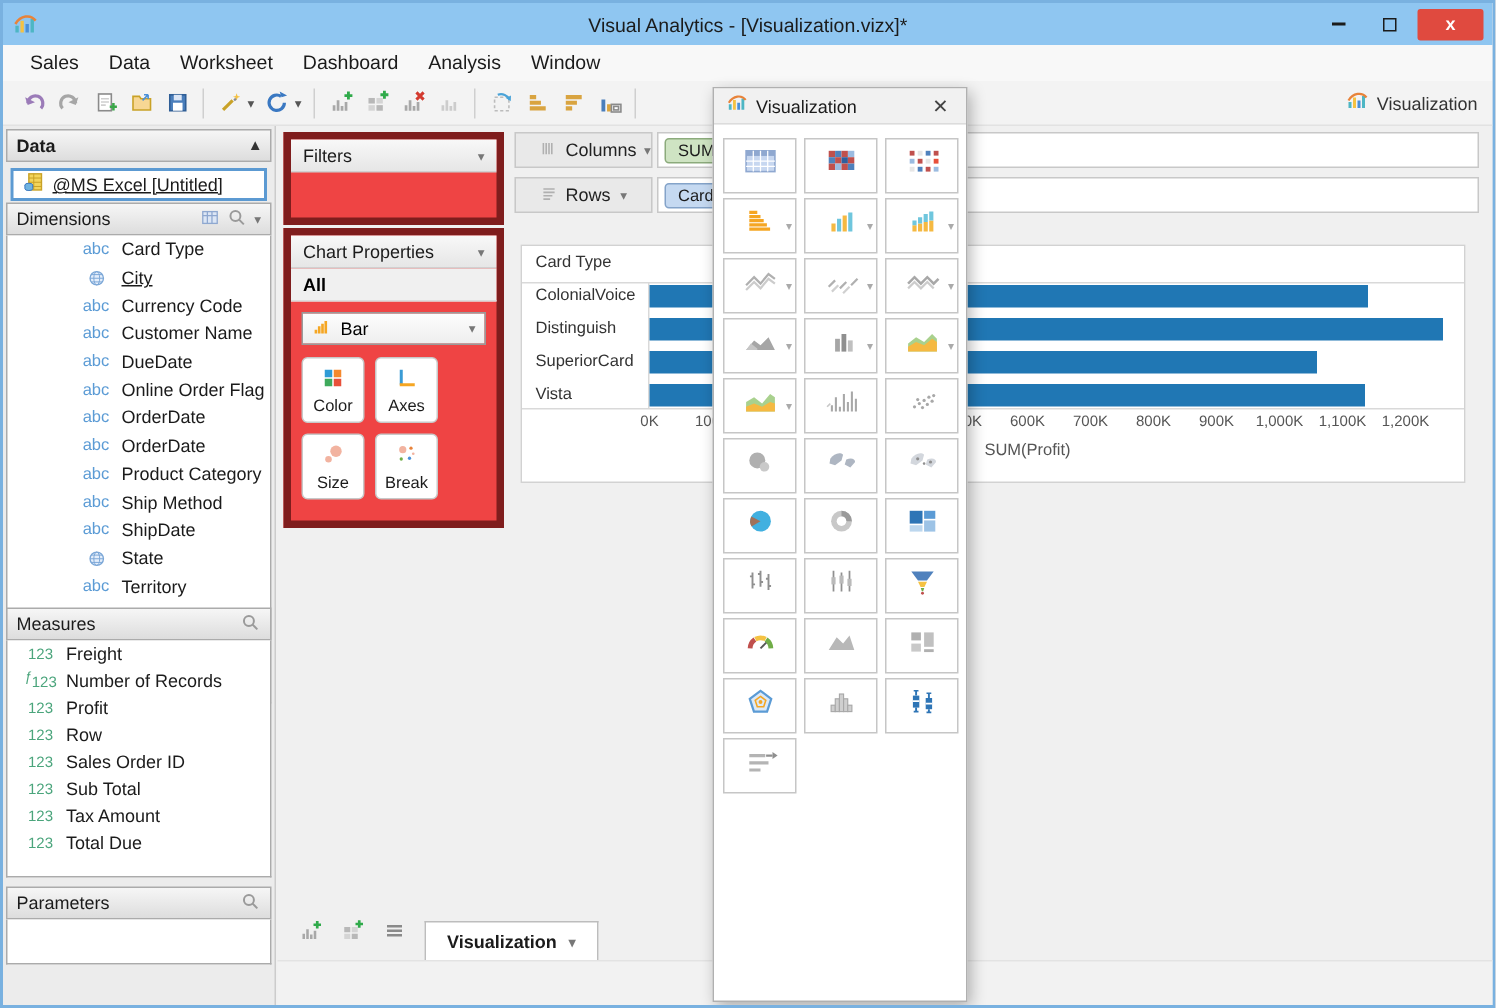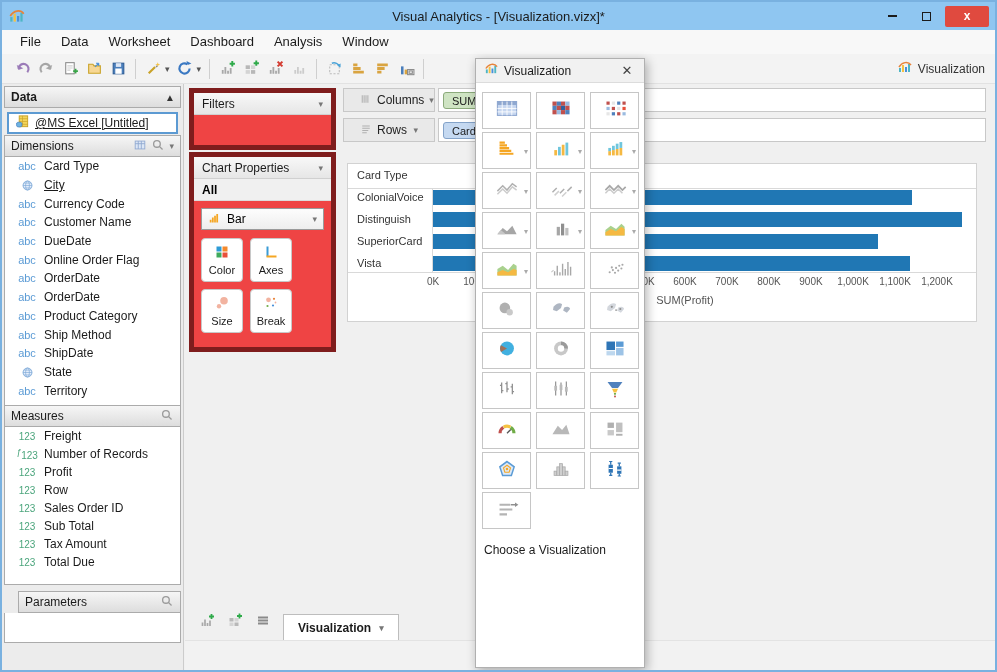--- a/index.html
+++ b/index.html
@@ -118,21 +118,21 @@
           <i></i>
         </div>
       <div class="wbtn max">
           <i></i>
         </div>
       <div class="wbtn close">x</div>
     </div>
   </div>
 
   <div class="menubar" id="menubar">
-      <div class="menu-item">File</div>
+      <div class="menu-item">Sales</div>
       <div class="menu-item">Data</div>
       <div class="menu-item">Worksheet</div>
       <div class="menu-item">Dashboard</div>
       <div class="menu-item">Analysis</div>
       <div class="menu-item">Window</div>
     </div>
 
   <div class="toolbar">
     <span id="toolbar-items" style="display:flex;align-items:center;">
         <span class="tbtn">
@@ -273,21 +273,21 @@
                 <rect x="2.5" y="3.5" width="11" height="9" fill="#dce6f5" stroke="#8fa8d0"></rect>
                 <path d="M2.5 6.5h11M6 3.5v9M9.5 3.5v9" stroke="#8fa8d0"></path>
               </svg></span>
           <span class="srch"><svg viewBox="0 0 16 16" xmlns="http://www.w3.org/2000/svg" style="width: 14px; height: 14px;">
                 <circle cx="6.8" cy="6.8" r="3.8" fill="none" stroke="#9a9a9a" stroke-width="1.5"></circle>
                 <path d="M9.6 9.6l3.6 3.6" stroke="#9a9a9a" stroke-width="1.5"></path>
               </svg></span>
           <span class="caret-sm">▾</span>
         </span>
       </div>
-      <div class="fieldlist" id="dims-list" style="position:absolute;left:2px;right:2px;top:73px;height:312px;">
+      <div class="fieldlist" id="dims-list" style="position:absolute;left:2px;right:2px;top:73px;height:312px;padding-left:37px;">
           <div class="fld" style="height: 18.7px;">
             <span class="pfx abc">abc</span>
             <span>Card Type</span>
           </div>
           <div class="fld" style="height: 18.7px; text-decoration: underline;">
             <span class="pfx"><svg viewBox="0 0 16 16" xmlns="http://www.w3.org/2000/svg">
                 <circle cx="8" cy="8" r="5.5" fill="#e4eefb" stroke="#7ba7d7" stroke-width="1.1"></circle>
                 <ellipse cx="8" cy="8" rx="2.4" ry="5.5" fill="none" stroke="#7ba7d7" stroke-width=".8"></ellipse>
                 <path d="M2.5 8h11M3.6 5h8.8M3.6 11h8.8" stroke="#7ba7d7" stroke-width=".8"></path>
               </svg></span>
@@ -380,21 +380,21 @@
           <div class="fld" style="height: 18px;">
             <span class="pfx num">123</span>
             <span>Tax Amount</span>
           </div>
           <div class="fld" style="height: 18px;">
             <span class="pfx num">123</span>
             <span>Total Due</span>
           </div>
         </div>
 
-      <div class="sec-header" style="position:absolute;left:16px;right:2px;top:507px;gap:32px;">
+      <div class="sec-header" style="position:absolute;left:2px;right:2px;top:507px;gap:32px;">
         <span>Parameters</span>
         <span class="hicon">
             <span class="srch"><svg viewBox="0 0 16 16" xmlns="http://www.w3.org/2000/svg" style="width: 14px; height: 14px;">
                 <circle cx="6.8" cy="6.8" r="3.8" fill="none" stroke="#9a9a9a" stroke-width="1.5"></circle>
                 <path d="M9.6 9.6l3.6 3.6" stroke="#9a9a9a" stroke-width="1.5"></path>
               </svg></span>
           </span>
       </div>
       <div class="fieldlist" style="position:absolute;left:2px;right:2px;top:529px;height:30px;"></div>
     </div>
@@ -809,15 +809,14 @@
             </svg></span>
         </div>
         <div class="viz-btn">
           <span><svg viewBox="0 0 30 20" xmlns="http://www.w3.org/2000/svg">
               <path d="M8 6h10M8 10.5h12M8 15h7" stroke="#b4b4b4" stroke-width="2"></path>
               <path d="M18.5 6h4" stroke="#8f8f8f" stroke-width="1.4"></path>
               <path d="M22.5 3.8l3.2 2.2-3.2 2.2z" fill="#8f8f8f"></path>
             </svg></span>
         </div>
       </div>
-    <div class="dlg-footer">Choose a Visualization</div>
   </div>
 </div>
 
 </body></html>

